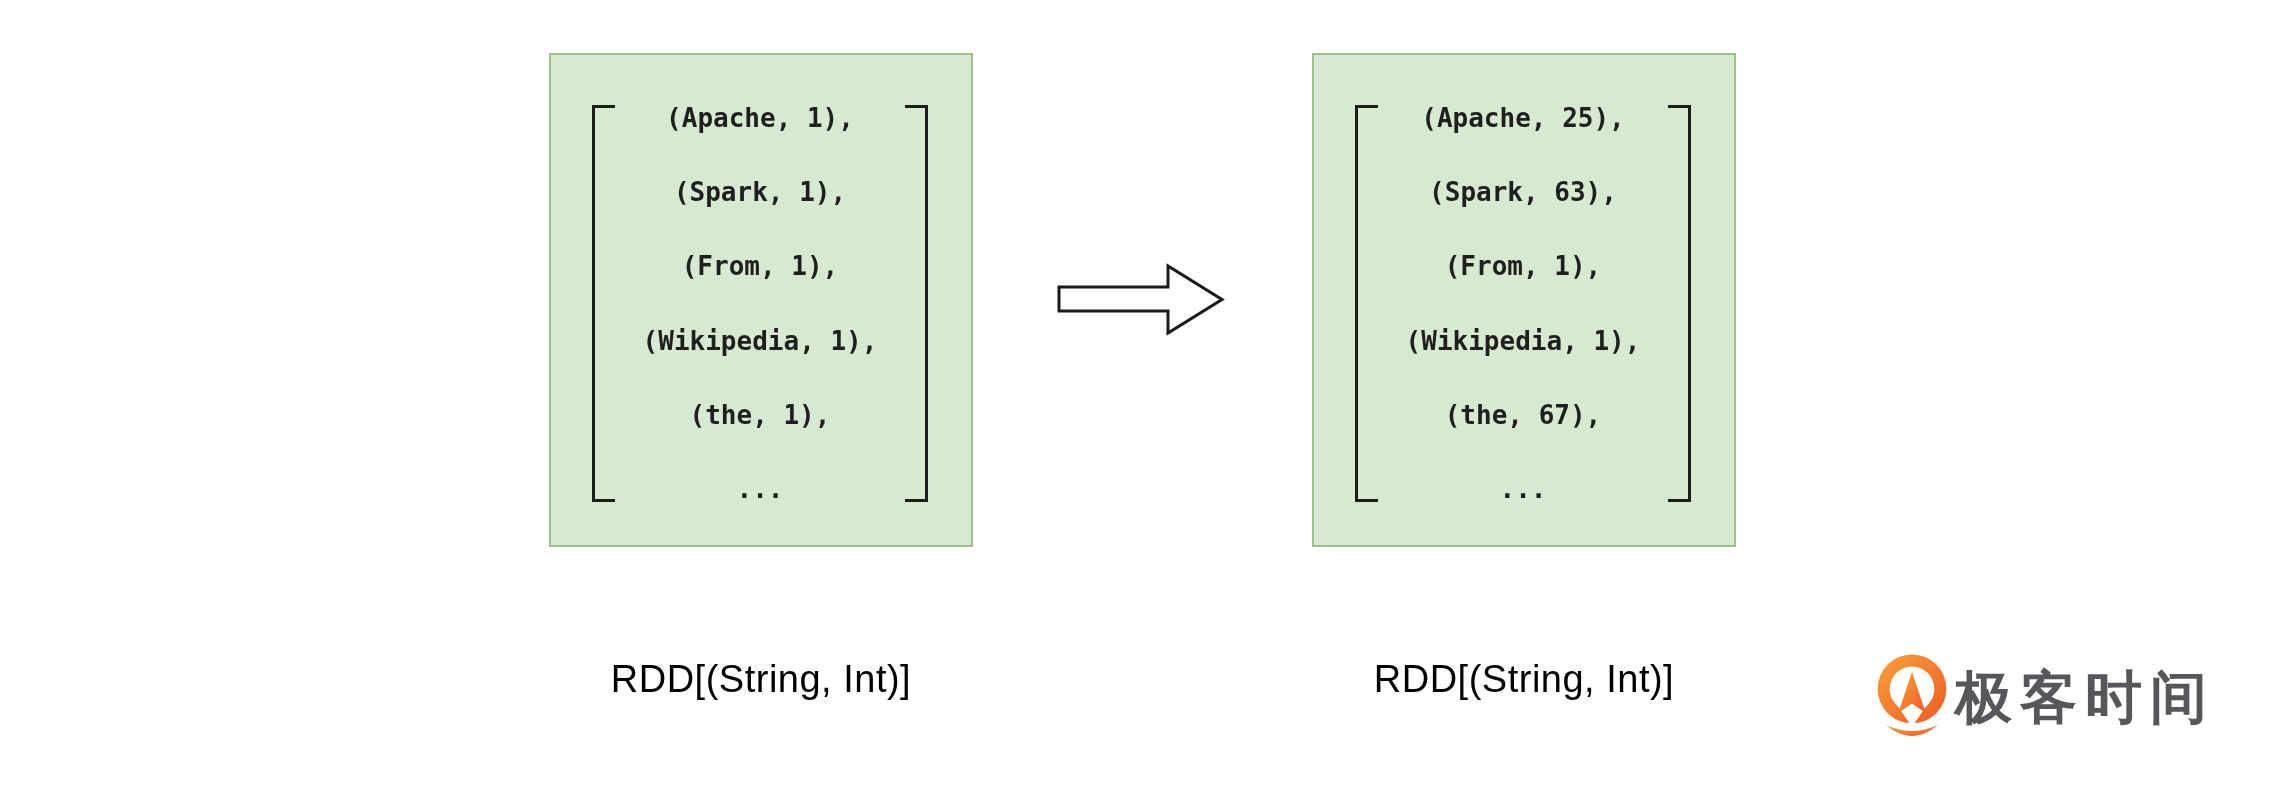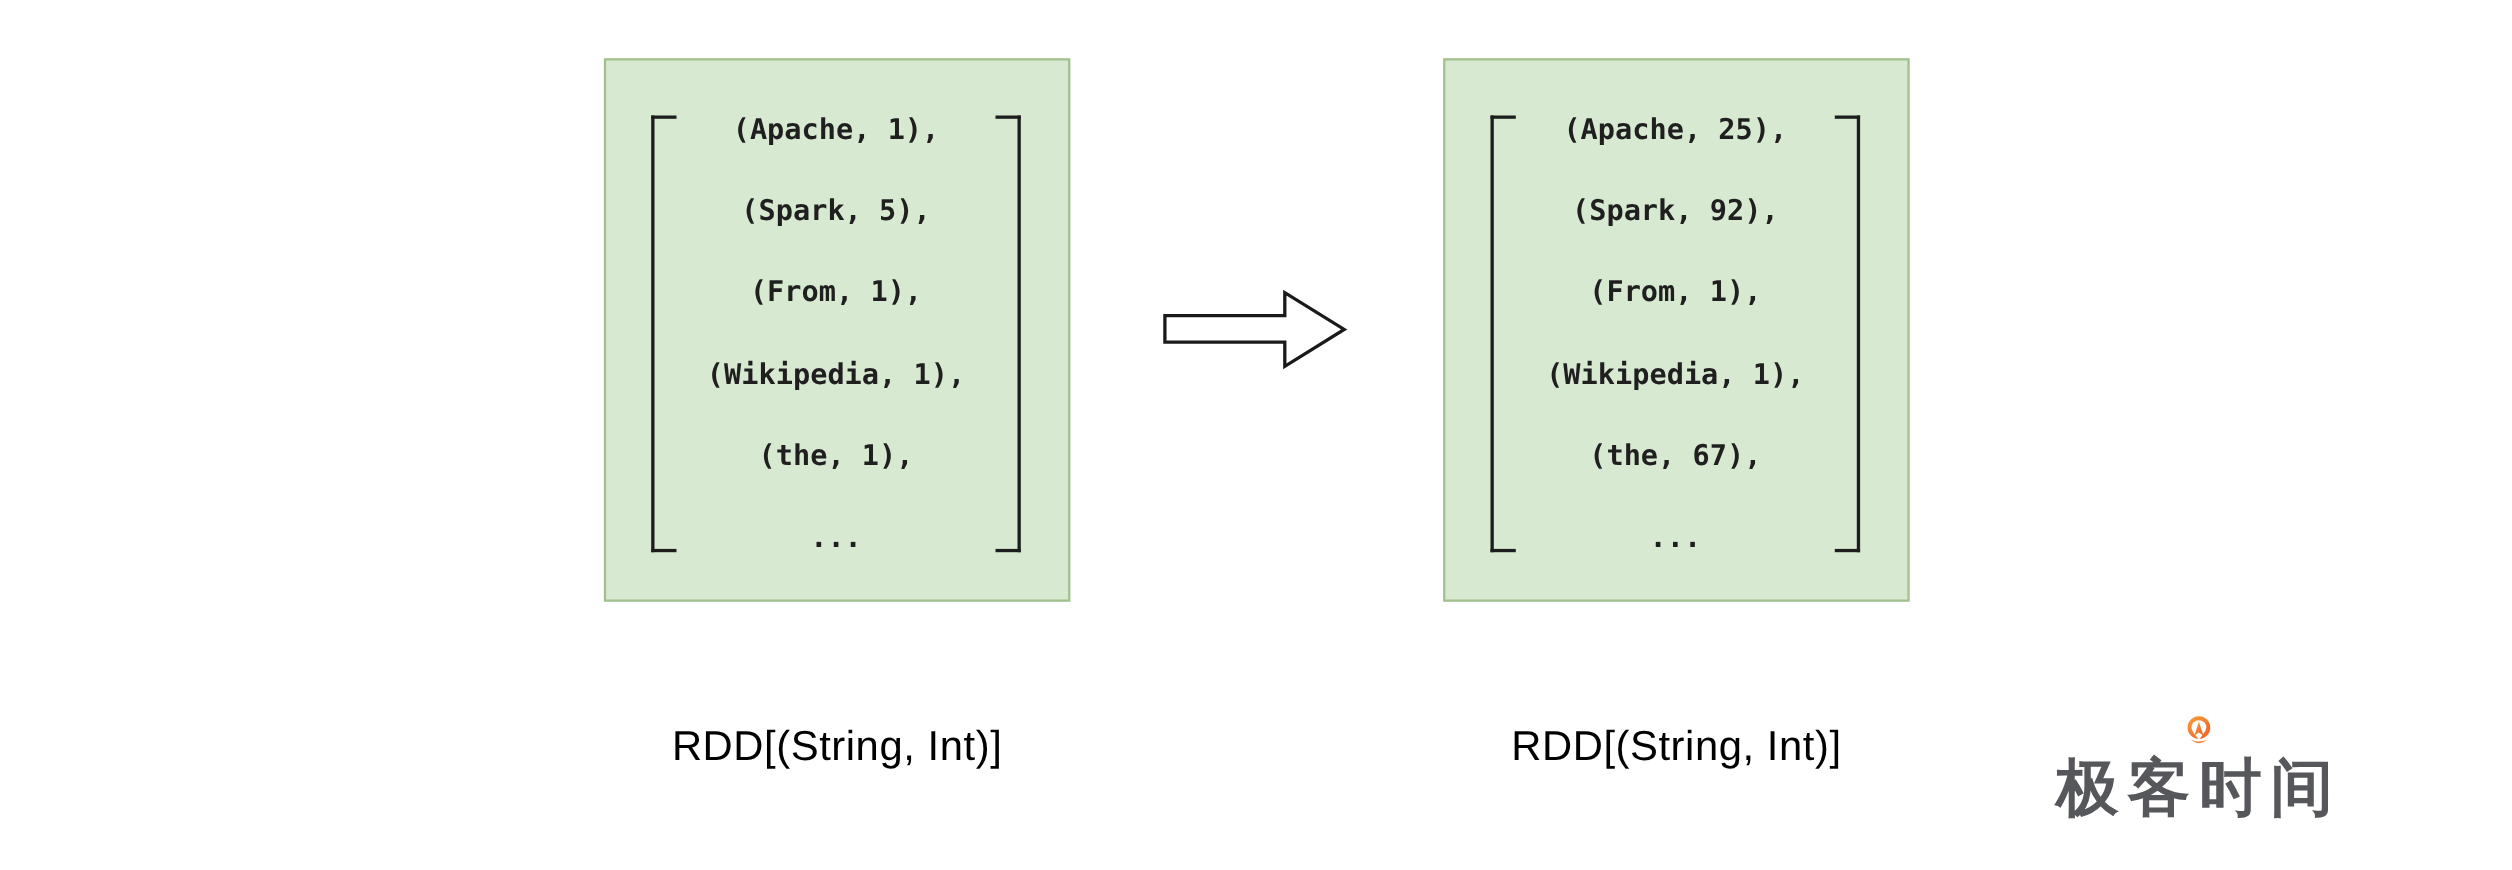--- a/index.html
+++ b/index.html
@@ -91,22 +91,20 @@
   }
   .box-label.left  { left: 549px; }
   .box-label.right { left: 1312px; }
   .logo {
     position: absolute;
     left: 1869px;
     top: 650px;
     height: 95px;
     display: flex;
     align-items: center;
-    gap: 10px;
-    flex-direction: column;
   }
   .logo-icon { width: 86px; height: 93px; display: block; }
   .logo-text {
     font-size: 57px;
     font-weight: bold;
     color: var(--logo-text);
     letter-spacing: 8px;
     line-height: 1;
     white-space: nowrap;
   }
@@ -114,40 +112,40 @@
 </head>
 <body>
 
 <div class="canvas">
 
   <div class="green-box left">
     <div class="bracket bl"></div>
     <div class="bracket br"></div>
     <div class="rows">
       <div class="tuple-row">(Apache, 1),</div>
-      <div class="tuple-row">(Spark, 5),</div>
+      <div class="tuple-row">(Spark, 1),</div>
       <div class="tuple-row">(From, 1),</div>
       <div class="tuple-row">(Wikipedia, 1),</div>
       <div class="tuple-row">(the, 1),</div>
       <div class="tuple-row">...</div>
     </div>
   </div>
 
   <div class="arrow-wrap">
     <svg width="170" height="74" viewBox="0 0 170 74" xmlns="http://www.w3.org/2000/svg">
       <polygon points="3,24 112,24 112,3 166,36.5 112,70 112,48 3,48" fill="var(--arrow-fill)" stroke="var(--arrow-outline)" stroke-width="3" stroke-linejoin="miter"></polygon>
     </svg>
   </div>
 
   <div class="green-box right">
     <div class="bracket bl"></div>
     <div class="bracket br"></div>
     <div class="rows">
       <div class="tuple-row">(Apache, 25),</div>
-      <div class="tuple-row">(Spark, 92),</div>
+      <div class="tuple-row">(Spark, 63),</div>
       <div class="tuple-row">(From, 1),</div>
       <div class="tuple-row">(Wikipedia, 1),</div>
       <div class="tuple-row">(the, 67),</div>
       <div class="tuple-row">...</div>
     </div>
   </div>
 
   <div class="box-label left">RDD[(String, Int)]</div>
   <div class="box-label right">RDD[(String, Int)]</div>
 

